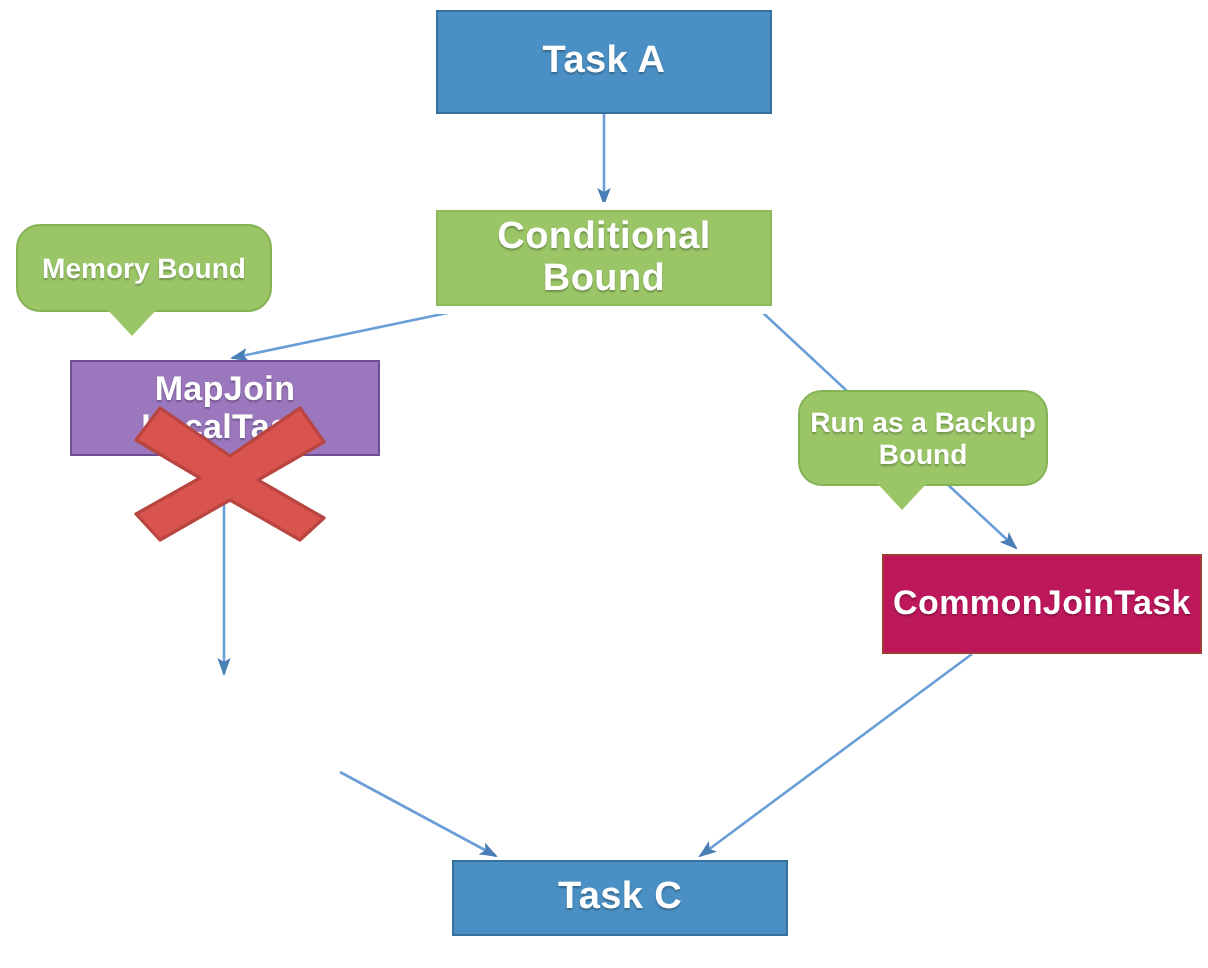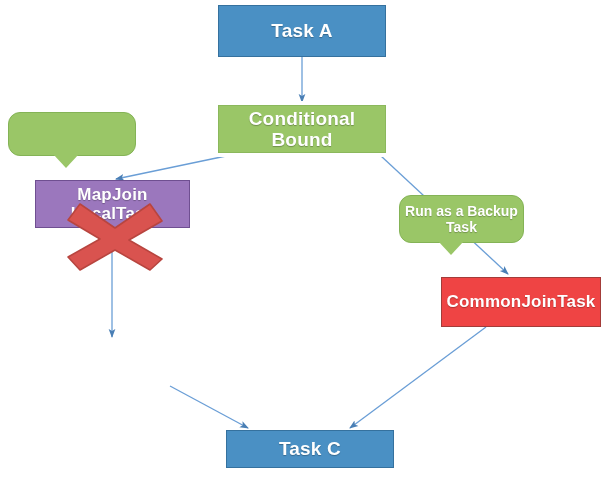--- a/index.html
+++ b/index.html
@@ -48,21 +48,21 @@
     border: 1px solid #8bb85c;
     outline: 4px solid #ffffff;
     font-size: 19px;
   }
   .node-purple {
     background: #9b77bd;
     border: 1px solid #6f4f91;
     font-size: 17px;
   }
   .node-red {
-    background: #ef4444;
+    background: #be185d;
     border: 1px solid #a33c39;
     font-size: 17px;
   }
   .callout {
     position: absolute;
     box-sizing: border-box;
     background: #9ac667;
     border: 1px solid #84b356;
     border-radius: 12px;
     color: #ffffff;
@@ -116,29 +116,30 @@
 
   <div class="node node-blue" style="left:218px; top:5px; width:168px; height:52px;">
     <span>Task A</span>
   </div>
 
   <div class="node node-green" style="left:218px; top:105px; width:168px; height:48px;">
     <span>Conditional Bound</span>
   </div>
 
   <div class="callout" style="left:8px; top:112px; width:128px; height:44px;">
+    <span>Memory Bound</span>
     <span class="tail" style="left:44px;"></span>
   </div>
 
   <div class="node node-purple" style="left:35px; top:180px; width:155px; height:48px;">
     <span>MapJoin LocalTask</span>
   </div>
 
   <div class="callout" style="left:399px; top:195px; width:125px; height:48px;">
-    <span>Run as a Backup Task</span>
+    <span>Run as a Backup Bound</span>
     <span class="tail" style="left:38px;"></span>
   </div>
 
   <div class="node node-red" style="left:441px; top:277px; width:160px; height:50px;">
     <span>CommonJoinTask</span>
   </div>
 
 
   <div class="node node-blue" style="left:226px; top:430px; width:168px; height:38px;">
     <span>Task C</span>

